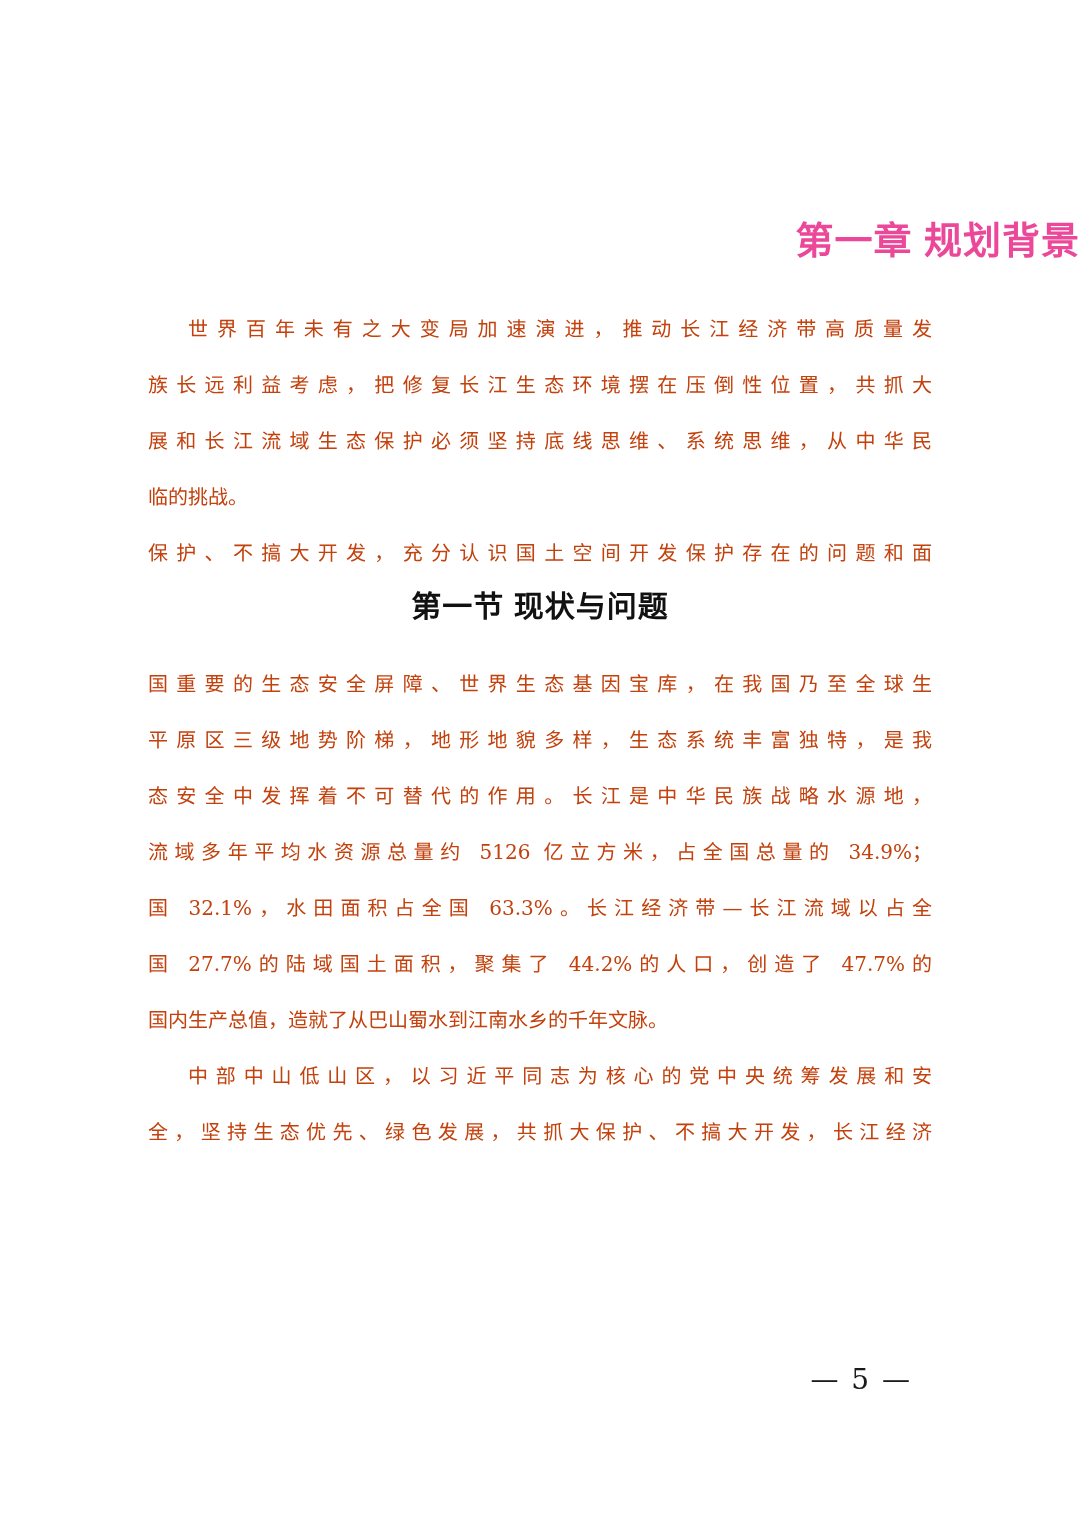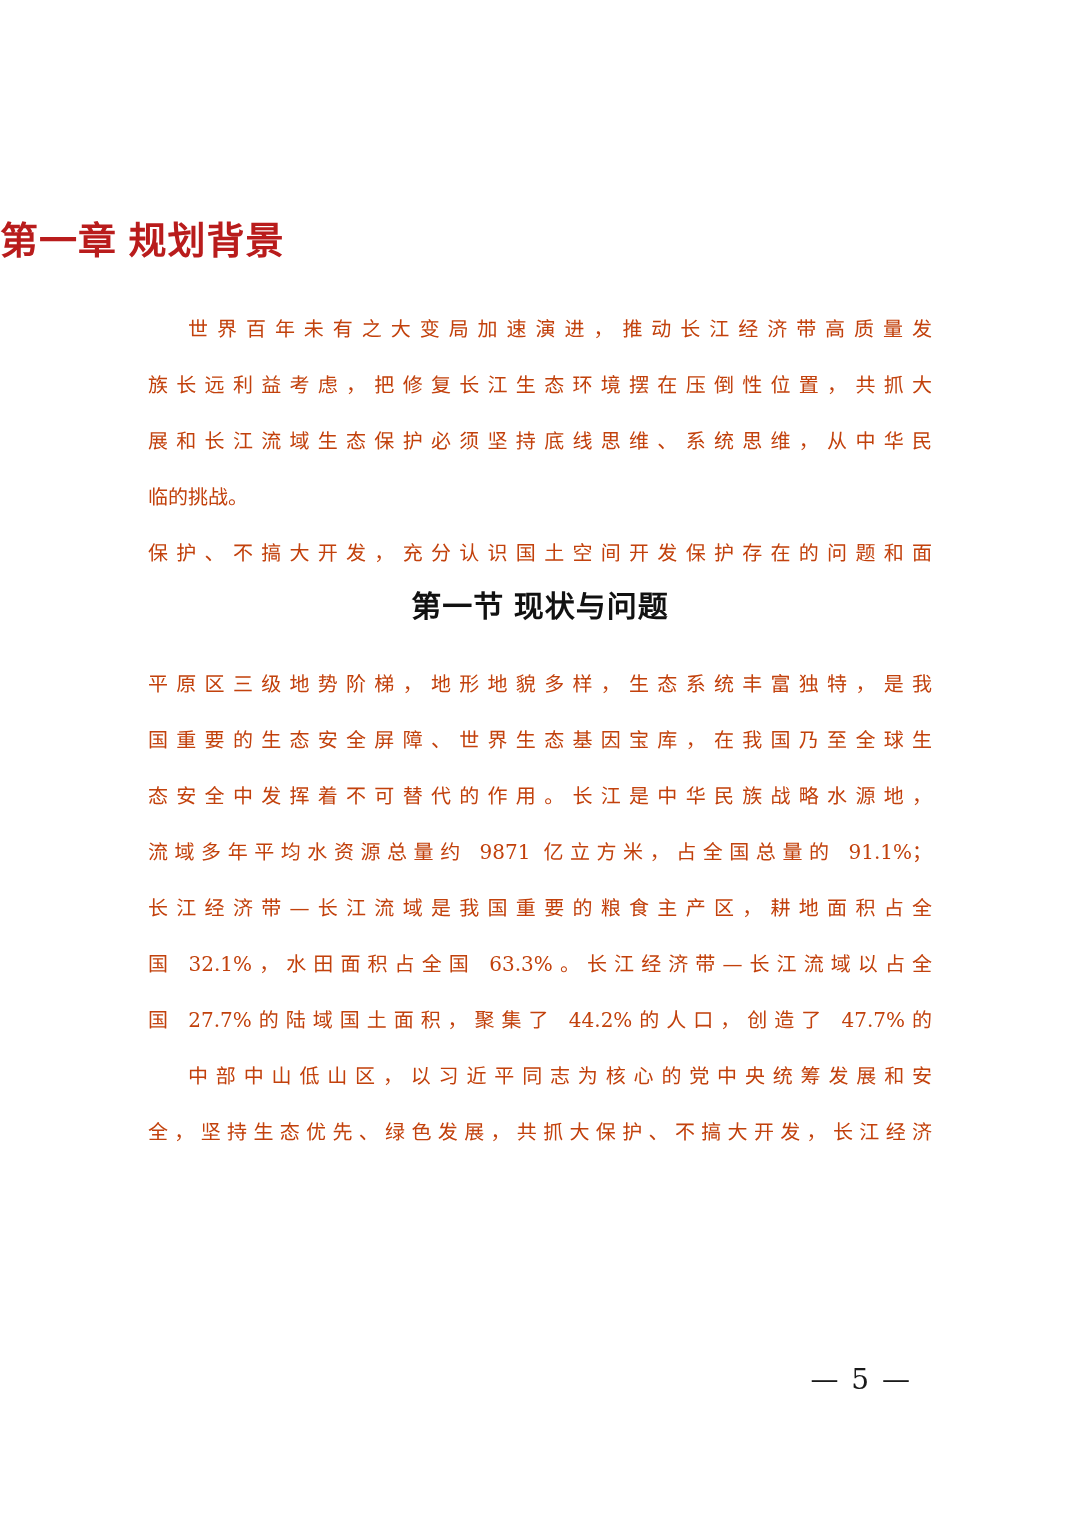--- a/index.html
+++ b/index.html
@@ -13,26 +13,26 @@
     height: 1527px;
     box-sizing: border-box;
     background: #ffffff;
     color: #1a1a1a;
     font-family: "DejaVu Serif", serif;
     overflow: hidden;
     padding-top: 220px;
   }
   .chapter-title {
     margin: 0;
-    text-align: left;
+    text-align: right;
     font-family: "Liberation Sans", sans-serif;
     font-weight: 700;
     font-size: 38px;
     line-height: 42px;
-    color: #b91c1c;
+    color: #ec4899;
     letter-spacing: 1px;
   }
   .section-title {
     margin: 9px 0 0 0;
     text-align: center;
     font-family: "Liberation Sans", sans-serif;
     font-weight: 700;
     font-size: 30px;
     line-height: 34px;
     color: #111111;
@@ -74,27 +74,27 @@
     <div class="line indent">世界百年未有之大变局加速演进，推动长江经济带高质量发</div>
     <div class="line">族长远利益考虑，把修复长江生态环境摆在压倒性位置，共抓大</div>
     <div class="line">展和长江流域生态保护必须坚持底线思维、系统思维，从中华民</div>
     <div class="line end">临的挑战。</div>
     <div class="line">保护、不搞大开发，充分认识国土空间开发保护存在的问题和面</div>
   </div>
 
   <h2 class="section-title">第一节 现状与问题</h2>
 
   <div class="para p2">
+    <div class="line">国重要的生态安全屏障、世界生态基因宝库，在我国乃至全球生</div>
     <div class="line">平原区三级地势阶梯，地形地貌多样，生态系统丰富独特，是我</div>
-    <div class="line">国重要的生态安全屏障、世界生态基因宝库，在我国乃至全球生</div>
     <div class="line">态安全中发挥着不可替代的作用。长江是中华民族战略水源地，</div>
-    <div class="line">流域多年平均水资源总量约 9871 亿立方米，占全国总量的 91.1%；</div>
-    <div class="line">长江经济带—长江流域是我国重要的粮食主产区，耕地面积占全</div>
+    <div class="line">流域多年平均水资源总量约 5126 亿立方米，占全国总量的 34.9%；</div>
     <div class="line">国 32.1%，水田面积占全国 63.3%。长江经济带—长江流域以占全</div>
     <div class="line">国 27.7%的陆域国土面积，聚集了 44.2%的人口，创造了 47.7%的</div>
+    <div class="line end">国内生产总值，造就了从巴山蜀水到江南水乡的千年文脉。</div>
   </div>
 
   <div class="para p3">
     <div class="line indent">中部中山低山区，以习近平同志为核心的党中央统筹发展和安</div>
     <div class="line">全，坚持生态优先、绿色发展，共抓大保护、不搞大开发，长江经济</div>
 
   </div>
 
   <div class="page-number">— 5 —</div>
 

